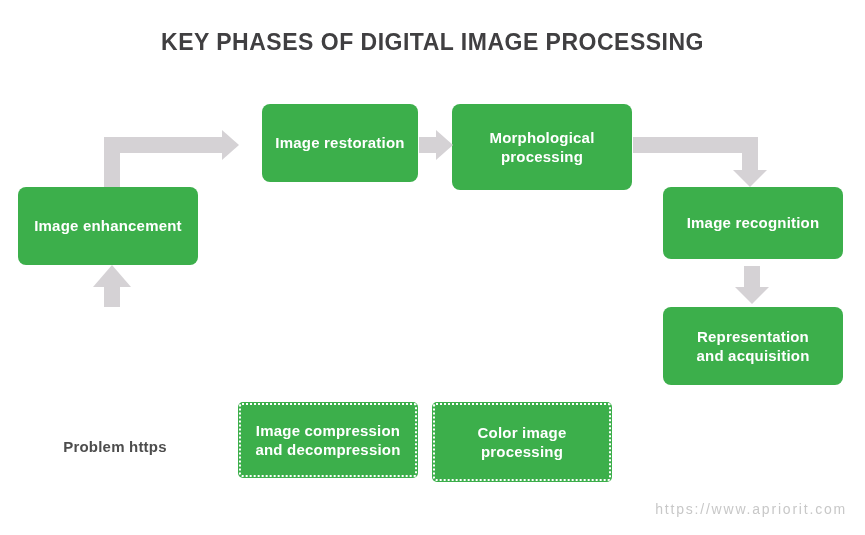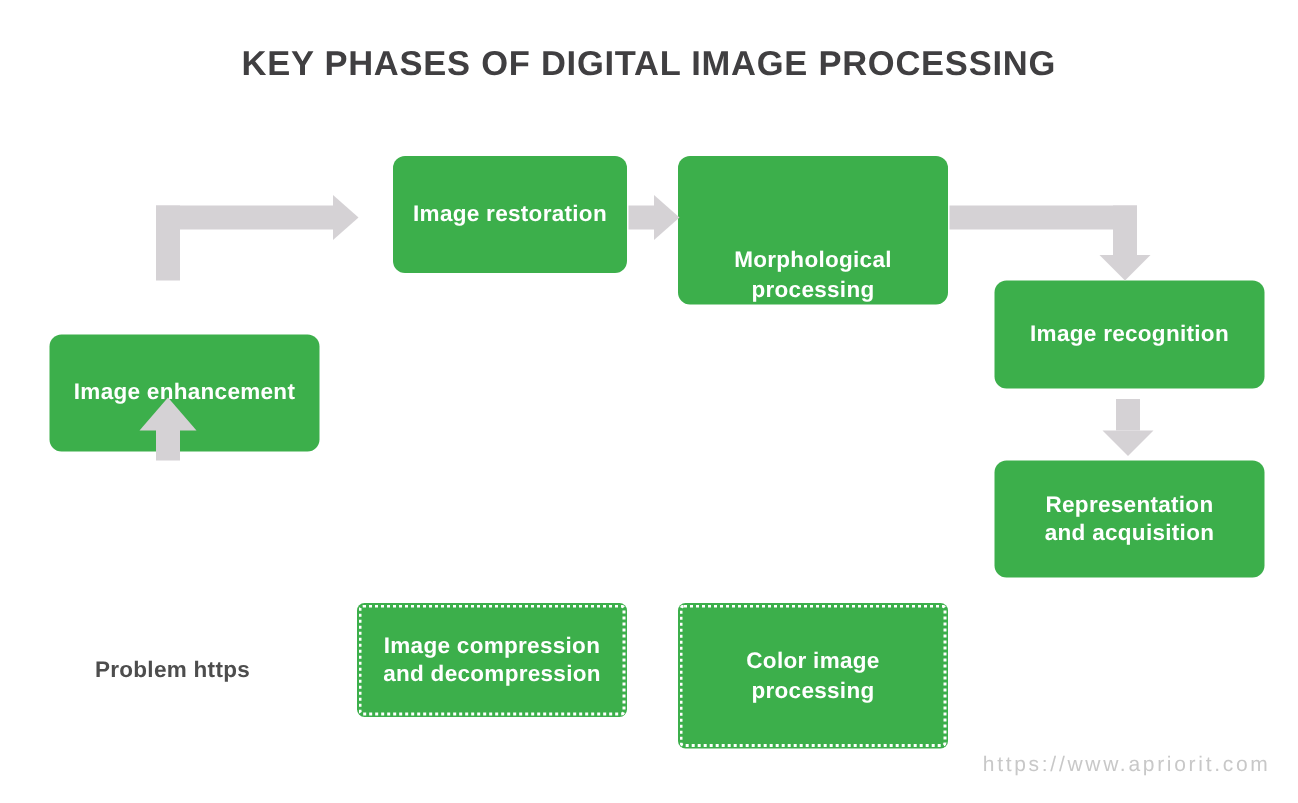--- a/index.html
+++ b/index.html
@@ -92,44 +92,44 @@
 </head>
 <body>
 
 <div class="canvas">
 
   <div class="title">KEY PHASES OF DIGITAL IMAGE PROCESSING</div>
 
   <div class="node" style="left:238px; top:104px; width:156px; height:78px;margin-left:24px;">
     <span class="label">Image restoration</span>
   </div>
-  <div class="node" style="left:452px; top:104px; width:180px; height:99px;align-items:flex-end;">
+  <div class="node" style="left:452px; top:104px; width:180px; height:86px;">
     <span class="label">Morphological
 processing</span>
   </div>
 
-  <div class="node" style="left:33px; top:187px; width:180px; height:78px;margin-top:36px;">
+  <div class="node" style="left:18px; top:187px; width:180px; height:78px;">
     <span class="label">Image enhancement</span>
   </div>
   <div class="node" style="left:663px; top:187px; width:180px; height:72px;">
     <span class="label">Image recognition</span>
   </div>
 
   <div class="node" style="left:663px; top:307px; width:180px; height:78px;">
     <span class="label">Representation
 and acquisition</span>
   </div>
 
   <div class="node dashed" style="left:238px; top:402px; width:180px; height:76px;">
     <div class="inner">
       <span class="label">Image compression
 and decompression</span>
     </div>
   </div>
-  <div class="node dashed" style="left:452px; top:402px; width:180px; height:97px;">
+  <div class="node dashed" style="left:432px; top:402px; width:180px; height:80px;">
     <div class="inner">
       <span class="label">Color image
 processing</span>
     </div>
   </div>
 
   <div class="arrow-group">
     <div class="shaft" style="left:104px; top:286px; width:16px; height:21px;"></div>
     <div class="tri tri-up" style="left:93px; top:265px;"></div>
   </div>

